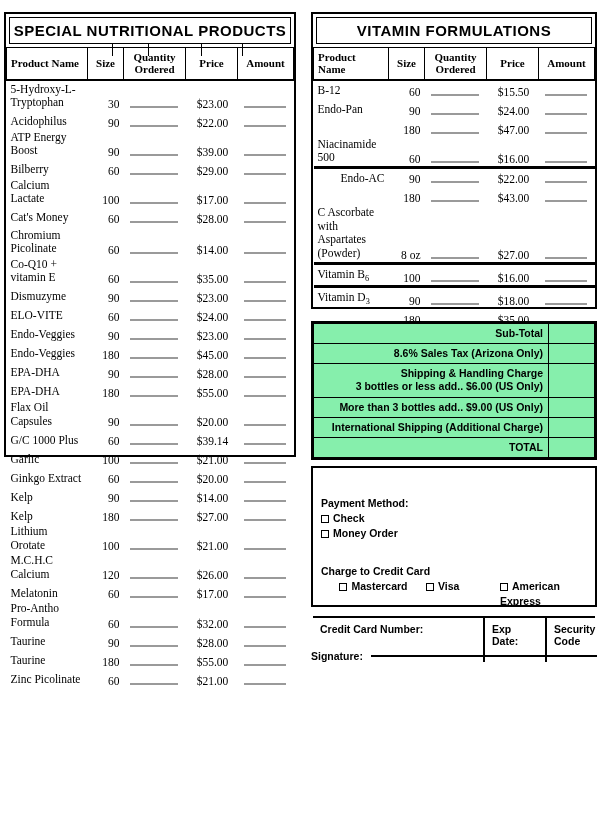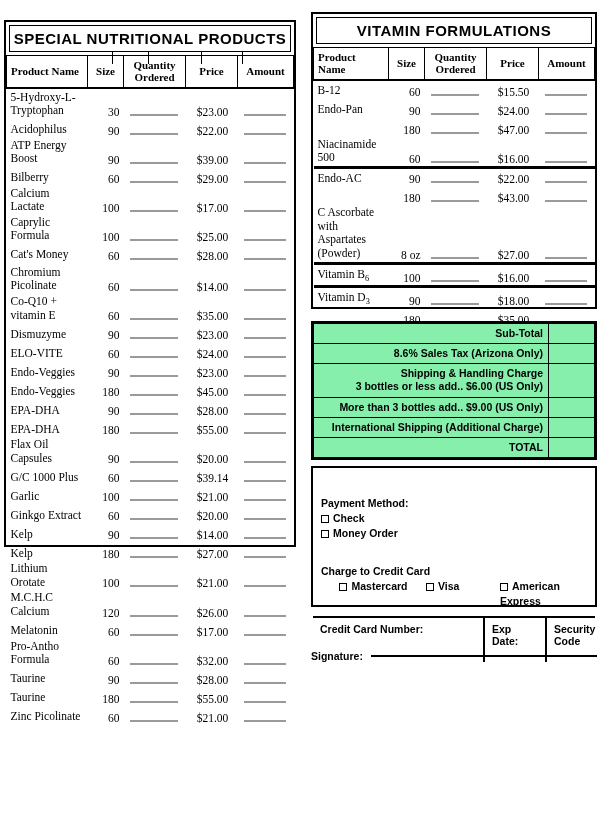--- a/index.html
+++ b/index.html
@@ -79,21 +79,21 @@
          font-weight: bold; font-size: 10.5px; display: flex; align-items: center; }
   .sigline { height: 2px; background: #000; margin-left: 8px; }
 
   sub { font-size: .72em; }
 </style>
 </head>
 <body>
 
 <div class="page">
 
-  <div class="panel" style="left:4px; top:20px; width:292px; height:527px;">
+  <div class="panel" style="left:4px; top:12px; width:292px; height:445px;">
     <div class="banner">SPECIAL NUTRITIONAL PRODUCTS</div>
     <table class="ptable">
       <thead>
         <tr>
           <th class="pn">Product Name</th>
           <th class="ctr" style="width:36px;">Size</th>
           <th class="ctr" style="width:62px;">
             <span>Quantity</span><br>
             <span>Ordered</span>
           </th>
@@ -151,31 +151,20 @@
             <td class="size">100</td>
             <td class="qty">
               <span class="blank"></span>
             </td>
             <td class="price">$17.00</td>
             <td class="amt">
               <span class="blank"></span>
             </td>
           </tr>
           <tr class="row">
-            <td class="name">Caprylic Formula</td>
-            <td class="size">100</td>
-            <td class="qty">
-              <span class="blank"></span>
-            </td>
-            <td class="price">$25.00</td>
-            <td class="amt">
-              <span class="blank"></span>
-            </td>
-          </tr>
-          <tr class="row">
             <td class="name">Cat's Money</td>
             <td class="size">60</td>
             <td class="qty">
               <span class="blank"></span>
             </td>
             <td class="price">$28.00</td>
             <td class="amt">
               <span class="blank"></span>
             </td>
           </tr>
@@ -473,21 +462,21 @@
             <td class="size">60</td>
             <td class="qty">
               <span class="blank"></span>
             </td>
             <td class="price">$16.00</td>
             <td class="amt">
               <span class="blank"></span>
             </td>
           </tr>
           <tr class="row">
-            <td class="name" style="border-top: 3px solid rgb(0, 0, 0); padding-top: 3px;">Endo-AC</td>
+            <td class="name" style="border-top: 3px solid rgb(0, 0, 0); padding-top: 3px; text-align: right;">Endo-AC</td>
             <td class="size" style="border-top: 3px solid rgb(0, 0, 0); padding-top: 3px;">90</td>
             <td class="qty" style="border-top: 3px solid rgb(0, 0, 0); padding-top: 3px;">
               <span class="blank"></span>
             </td>
             <td class="price" style="border-top: 3px solid rgb(0, 0, 0); padding-top: 3px;">$22.00</td>
             <td class="amt" style="border-top: 3px solid rgb(0, 0, 0); padding-top: 3px;">
               <span class="blank"></span>
             </td>
           </tr>
           <tr class="row">

